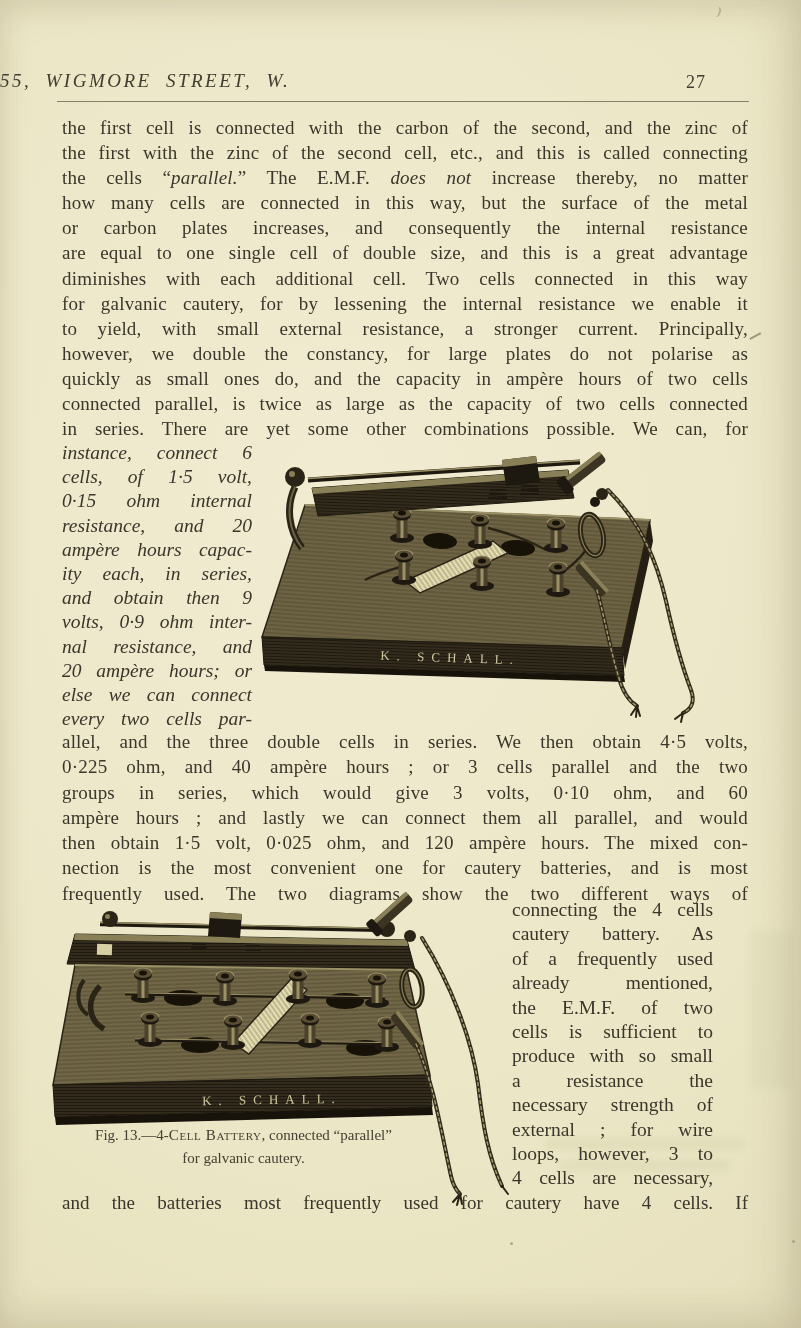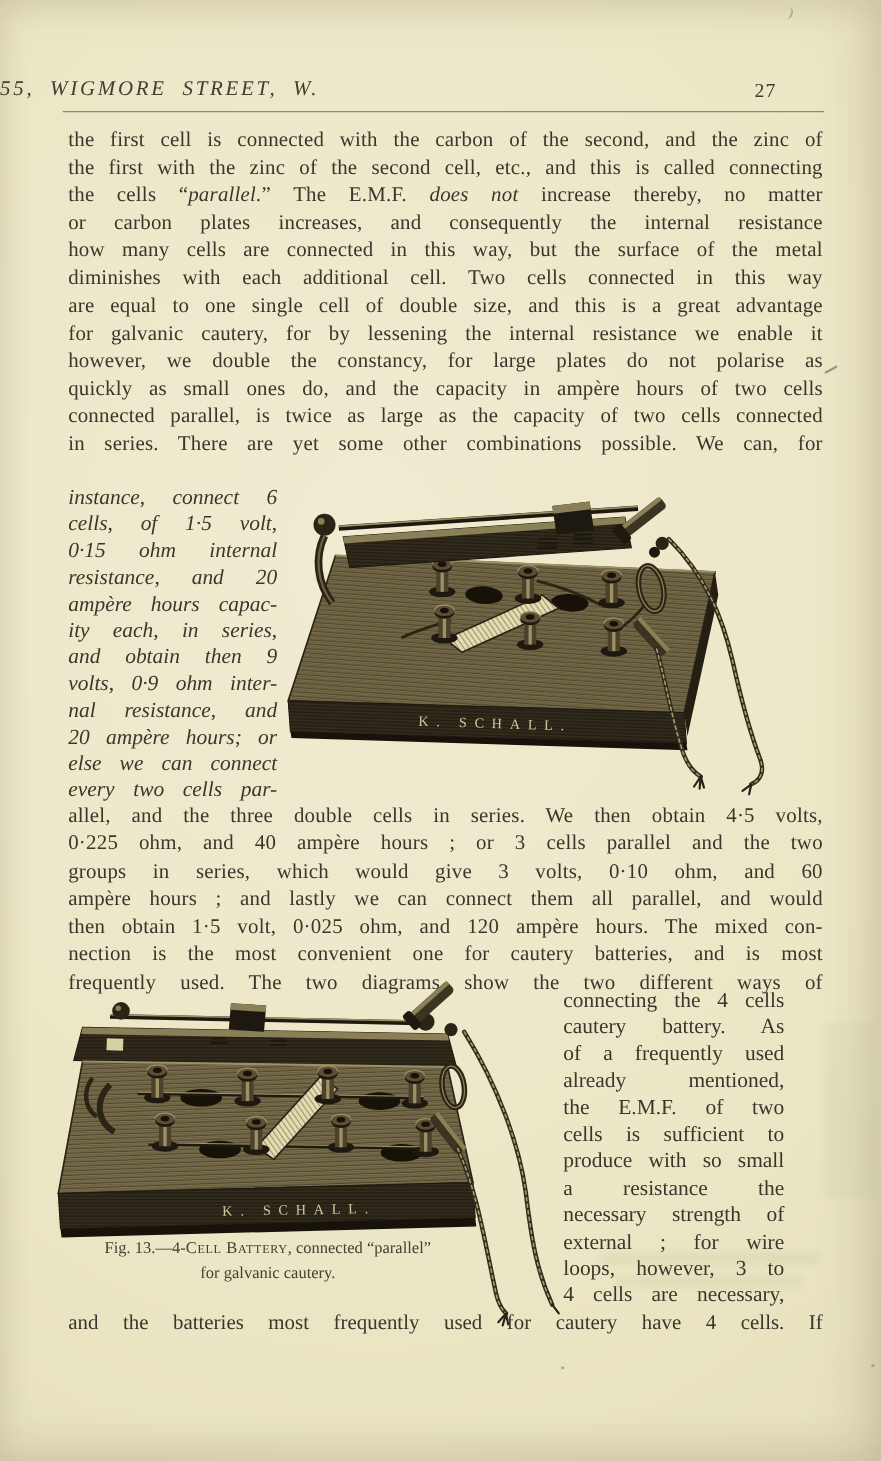--- a/index.html
+++ b/index.html
@@ -53,25 +53,26 @@
 <div class="page">
 
   <div class="header-title">55, WIGMORE STREET, W.</div>
   <div class="page-number">27</div>
   <div class="rule"></div>
 
   <div class="para para1">
       <div class="tline"><span>the first cell is connected with the carbon of the second, and the zinc of</span></div>
       <div class="tline"><span>the first with the zinc of the second cell, etc., and this is called connecting</span></div>
       <div class="tline"><span>the cells “</span><span class="it">parallel.</span><span>”  The E.M.F. </span><span class="it">does not</span><span> increase thereby, no matter</span></div>
+      <div class="tline"><span>how many cells are connected in this way, but the surface of the metal</span></div>
       <div class="tline"><span>or carbon plates increases, and consequently the internal resistance</span></div>
-      <div class="tline"><span>how many cells are connected in this way, but the surface of the metal</span></div>
+      <div class="tline"><span>are equal to one single cell of double size, and this is a great advantage</span></div>
       <div class="tline"><span>diminishes with each additional cell.  Two cells connected in this way</span></div>
-      <div class="tline"><span>are equal to one single cell of double size, and this is a great advantage</span></div>
       <div class="tline"><span>for galvanic cautery, for by lessening the internal resistance we enable it</span></div>
+      <div class="tline"><span>to yield, with small external resistance, a stronger current.  Principally,</span></div>
       <div class="tline"><span>however, we double the constancy, for large plates do not polarise as</span></div>
       <div class="tline"><span>quickly as small ones do, and the capacity in ampère hours of two cells</span></div>
       <div class="tline"><span>connected parallel, is twice as large as the capacity of two cells connected</span></div>
       <div class="tline"><span>in series.  There are yet some other combinations possible.  We can, for</span></div>
     </div>
 
   <div class="col leftcol">
       <div class="tline"><span>instance, connect 6</span></div>
       <div class="tline"><span>cells, of 1·5 volt,</span></div>
       <div class="tline"><span>0·15 ohm internal</span></div>

